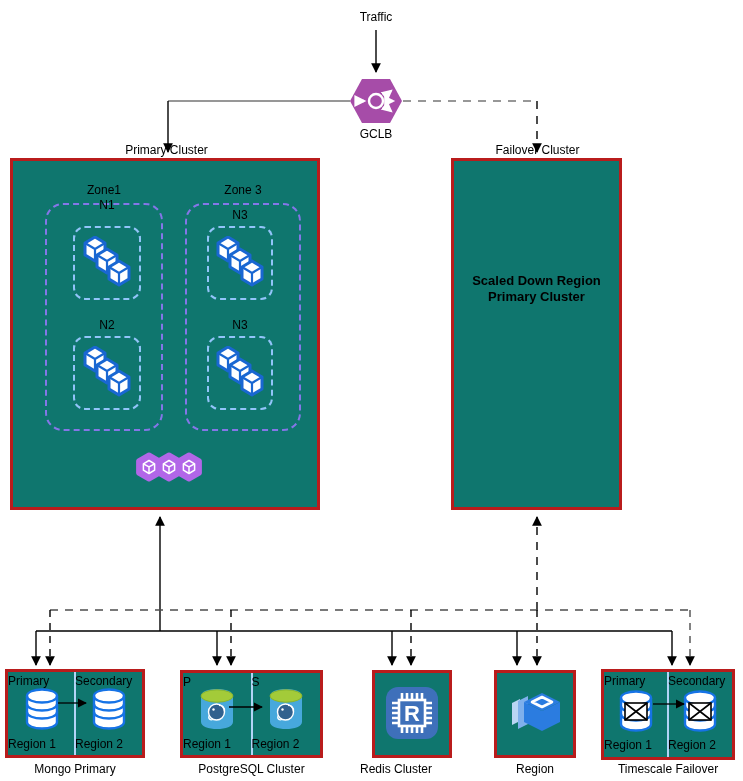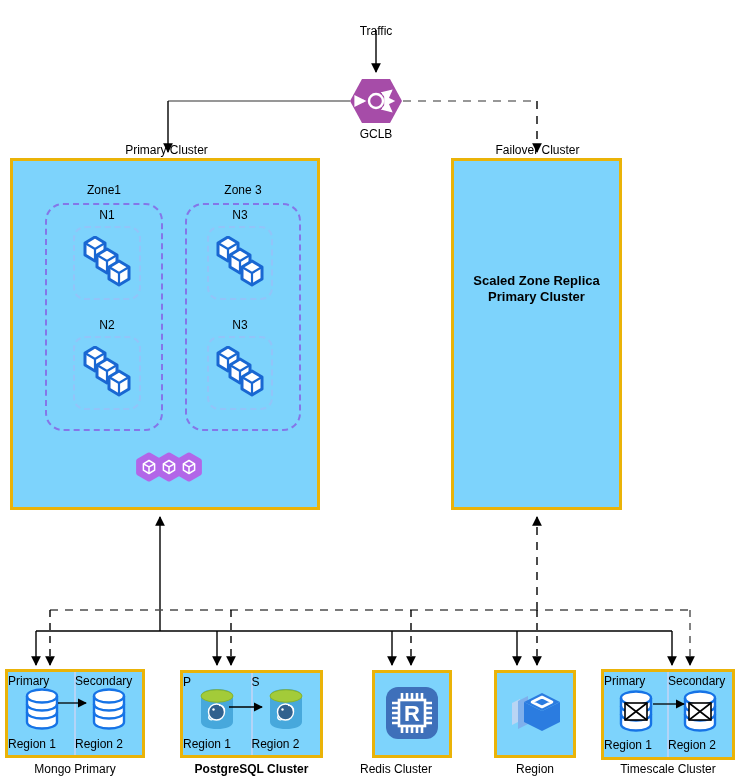--- a/index.html
+++ b/index.html
@@ -1,21 +1,21 @@
 <!DOCTYPE html>
 <html><head>
 <meta charset="utf-8">
 <style>
   html,body{margin:0;padding:0;background:#ffffff;}
   #canvas{
     position:relative;width:743px;height:781px;background:#ffffff;overflow:hidden;
     font-family:"Liberation Sans","DejaVu Sans",sans-serif;font-size:12px;color:#000;
   }
   .lbl{position:absolute;text-align:center;line-height:14px;white-space:nowrap;}
-  .box{position:absolute;border:3px solid #eab308;background:#7dd3fc;box-sizing:border-box;}
+  .box{position:absolute;border:3px solid #b91c1c;background:#0f766e;box-sizing:border-box;}
   .zone{position:absolute;border:2px dashed #8576E8;border-radius:18px;box-sizing:border-box;}
   .node{position:absolute;border:2px dashed #92C4F9;border-radius:12px;box-sizing:border-box;}
   .icon{position:absolute;}
   .divider{position:absolute;top:0;bottom:0;width:2px;background:#B3D4F7;left:50%;margin-left:-1px;}
   .half-lbl{position:absolute;width:50%;text-align:left;}
   .failover-text{position:absolute;left:0;right:0;top:112px;text-align:center;
     font-weight:bold;font-size:13px;line-height:16px;}
   svg{display:block;}
   #overlay{position:absolute;left:0;top:0;pointer-events:none;}
   #defs{position:absolute;width:0;height:0;}
@@ -50,33 +50,33 @@
       <ellipse cx="18" cy="9" rx="16" ry="6.2" fill="#A3CB39" stroke="#86B42C" stroke-width="1"></ellipse>
       <circle cx="17.5" cy="25" r="8" fill="#31618E" stroke="#fff" stroke-width="1.4"></circle>
       <circle cx="14.5" cy="22.5" r="1.2" fill="#fff"></circle>
       <path d="M10.5 28 C8.5 31.5 11 33.5 14 32.5 M20 18.5 C23.5 18 26 21 25.5 24.5" fill="none" stroke="#fff" stroke-width="1.3"></path>
     </g>
   </defs>
 </svg>
 
 <div id="canvas">
 
-  <div class="lbl" style="left:336px;top:24px;width:80px;">Traffic</div>
+  <div class="lbl" style="left:336px;top:10px;width:80px;">Traffic</div>
   <div class="lbl" style="left:336px;top:127px;width:80px;">GCLB</div>
   <div class="lbl" style="left:94px;top:143px;width:145px;">Primary Cluster</div>
   <div class="lbl" style="left:465px;top:143px;width:145px;text-align:center;">Failover Cluster</div>
 
   <div class="box" style="left:10px;top:158px;width:310px;height:352px;">
     <div class="lbl" style="left:32px;top:22px;width:118px;">Zone1</div>
     <div class="lbl" style="left:172px;top:22px;width:116px;">Zone 3</div>
 
     <div class="zone" style="left:32px;top:42px;width:118px;height:228px;"></div>
     <div class="zone" style="left:172px;top:42px;width:116px;height:228px;"></div>
 
-    <div class="lbl" style="left:60px;top:47px;width:68px;">N1</div>
+    <div class="lbl" style="left:60px;top:37px;width:68px;">N1</div>
     <div class="node" style="left:60px;top:65px;width:68px;height:74px;"></div>
     <svg class="icon" style="left:68px;top:75px;" width="52" height="52">
       <use href="#cubeg" transform="translate(14,13)"></use>
         <use href="#cubeg" transform="translate(26,25)"></use>
         <use href="#cubeg" transform="translate(38,37)"></use>
     </svg>
 
     <div class="lbl" style="left:60px;top:157px;width:68px;">N2</div>
     <div class="node" style="left:60px;top:175px;width:68px;height:74px;"></div>
     <svg class="icon" style="left:68px;top:185px;" width="52" height="52">
@@ -103,21 +103,21 @@
 
     <svg class="icon" style="left:121px;top:288px;" width="70" height="36">
       <use href="#hexcubeg" transform="translate(15,18)"></use>
         <use href="#hexcubeg" transform="translate(35,18)"></use>
         <use href="#hexcubeg" transform="translate(55,18)"></use>
     </svg>
   </div>
 
   <div class="box" style="left:451px;top:158px;width:171px;height:352px;">
     <div class="failover-text">
-      <div>Scaled Zone Replica</div>
+      <div>Scaled Down Region</div>
       <div>Primary Cluster</div>
     </div>
   </div>
 
   <div class="box" style="left:5px;top:669px;width:140px;height:89px;">
     <div class="divider"></div>
     <div class="half-lbl" style="left:0;top:2px;">Primary</div>
     <div class="half-lbl" style="right:0;top:2px;">Secondary</div>
     <svg class="icon" style="left:calc(25% - 17px);top:16px;" width="34" height="42">
         <use href="#dbcyl"></use>
@@ -173,24 +173,24 @@
         <use href="#tscyl"></use>
       </svg>
     <svg class="icon" style="left:calc(75% - 17px);top:18px;" width="34" height="42">
         <use href="#tscyl"></use>
       </svg>
     <div class="half-lbl" style="left:0;bottom:5px;">Region 1</div>
     <div class="half-lbl" style="right:0;bottom:5px;">Region 2</div>
   </div>
 
   <div class="lbl" style="left:5px;top:762px;width:140px;">Mongo Primary</div>
-  <div class="lbl" style="left:180px;top:762px;width:143px;font-weight:bold;">PostgreSQL Cluster</div>
+  <div class="lbl" style="left:180px;top:762px;width:143px;">PostgreSQL Cluster</div>
   <div class="lbl" style="left:336px;top:762px;width:120px;">Redis Cluster</div>
   <div class="lbl" style="left:494px;top:762px;width:82px;">Region</div>
-  <div class="lbl" style="left:601px;top:762px;width:134px;">Timescale Cluster</div>
+  <div class="lbl" style="left:601px;top:762px;width:134px;">Timescale Failover</div>
 
   <svg id="overlay" width="743" height="781">
     <defs>
       <marker id="ab" markerWidth="9" markerHeight="9" refX="6.3" refY="3.5" orient="auto">
         <path d="M0,0 L7,3.5 L0,7 Z" fill="#000"></path>
       </marker>
       <marker id="aw" markerWidth="7" markerHeight="7" refX="4" refY="2.5" orient="auto">
         <path d="M0,0 L5,2.5 L0,5 Z" fill="#fff"></path>
       </marker>
     </defs>

